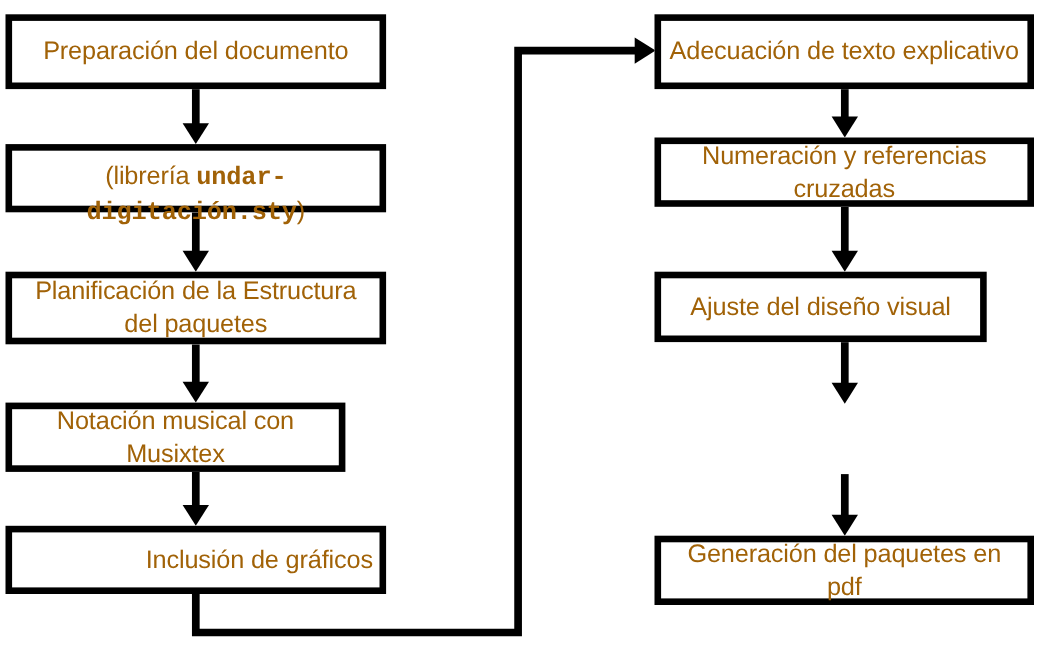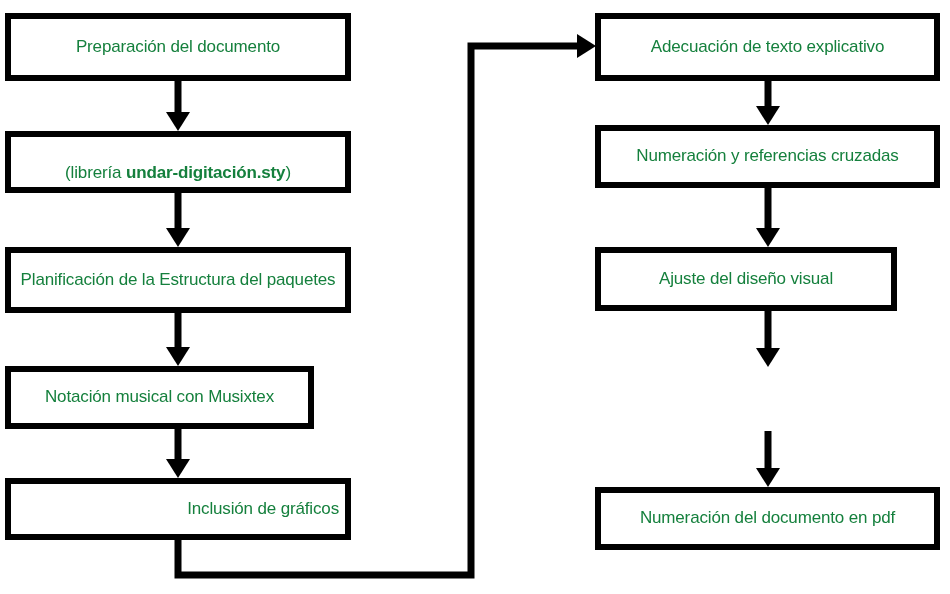--- a/index.html
+++ b/index.html
@@ -19,32 +19,33 @@
   }
   .node {
     position: absolute;
     box-sizing: border-box;
     background: #ffffff;
     border: 6px solid #000000;
     display: flex;
     align-items: center;
     justify-content: center;
     text-align: center;
-    color: #15803d;
-    font-size: 17px;
+    color: #a16207;
+    font-size: 23px;
     line-height: 1.30;
     letter-spacing: -0.15px;
     padding: 2px 6px;
   }
   .node .label {
     display: block;
     width: 100%;
   }
   .node .label b {
     font-weight: 700;
+    font-family: Liberation Mono, monospace;
   }
   svg.edges {
     position: absolute;
     left: 0;
     top: 0;
     width: 950px;
     height: 594px;
     pointer-events: none;
   }
   .edge-line {
@@ -136,16 +137,16 @@
   <div class="node" style="left:595px; top:13px; width:345px; height:68px;">
     <span class="label">Adecuación de texto explicativo</span>
   </div>
 
   <div class="node" style="left:595px; top:247px; width:302px; height:64px;">
     <span class="label">Ajuste del diseño visual</span>
   </div>
 
 
   <div class="node" style="left:595px; top:487px; width:345px; height:63px;">
-    <span class="label">Numeración del documento en pdf</span>
+    <span class="label">Generación del paquetes en pdf</span>
   </div>
 
 </div>
 
 </body></html>

